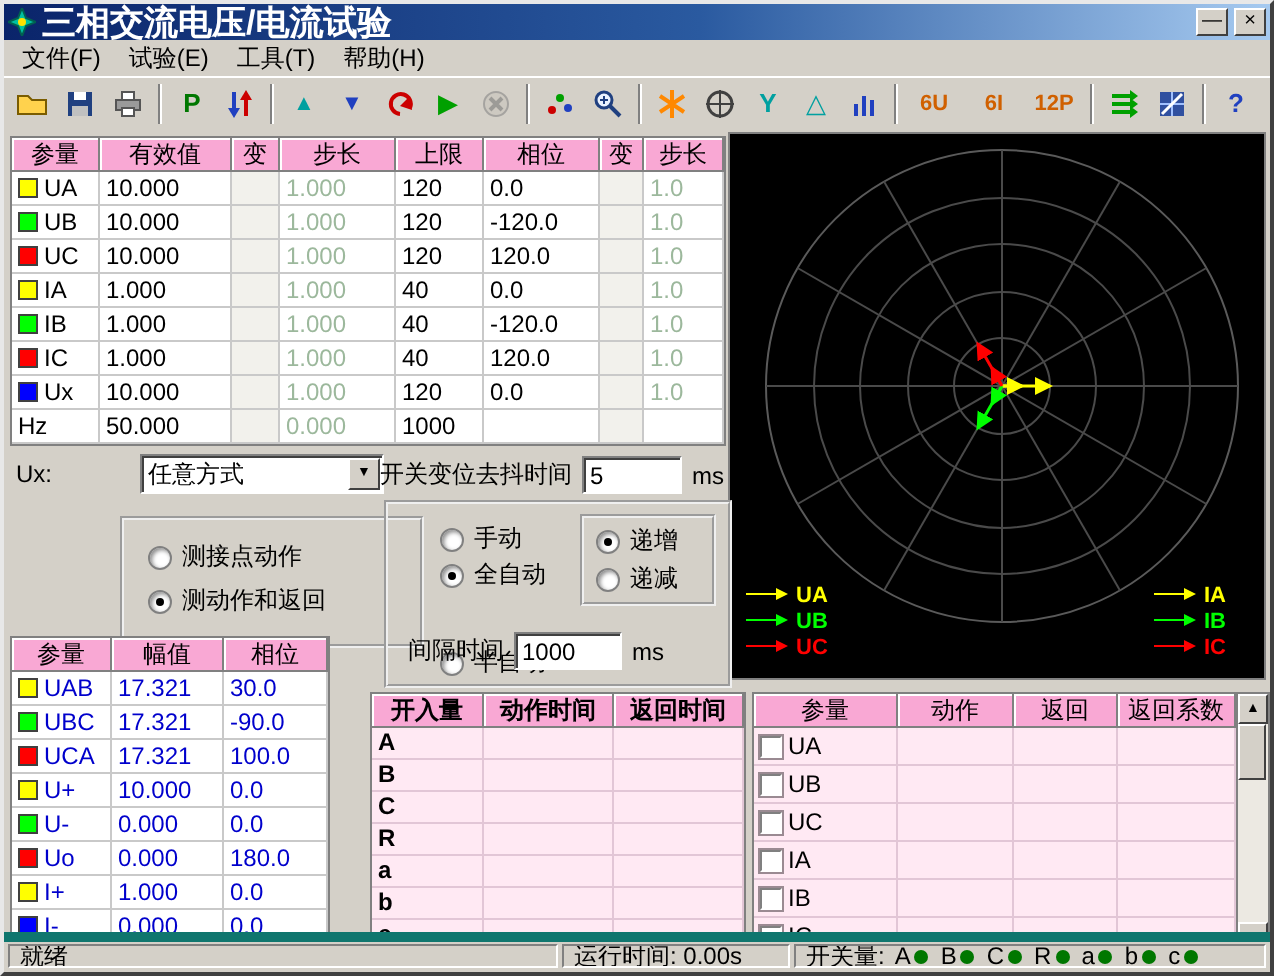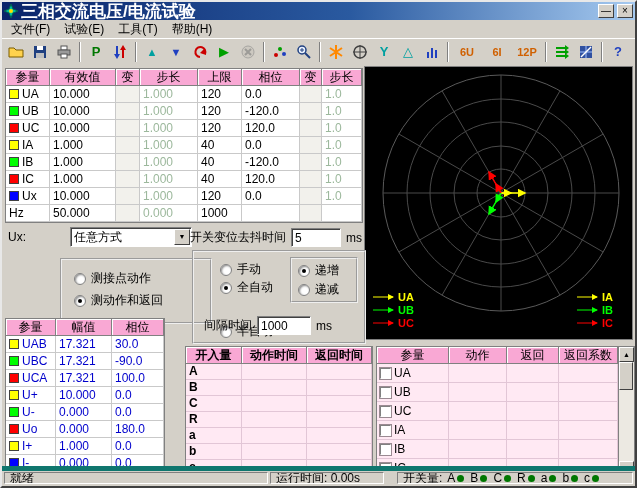--- a/index.html
+++ b/index.html
@@ -57,21 +57,21 @@
   .actionwrap{position:absolute;left:374px;top:282px;display:flex;}
   .vscroll{width:16px;background:#ece9e2;border:1px solid #808080;border-left:none;display:flex;flex-direction:column;height:131px;}
   .sbtn{height:15px;background:#d4d0c8;border:1px solid;border-color:#fff #404040 #404040 #fff;font-size:7px;line-height:13px;text-align:center;}
   .strack{flex:1;position:relative;}
   .sthumb{position:absolute;left:0;top:0;width:14px;height:28px;background:#d4d0c8;border:1px solid;border-color:#fff #404040 #404040 #fff;}
   
   .statusbar{height:20px;display:flex;gap:2px;padding:1px 2px 2px 2px;border-top:5px solid #0f766e;flex:0 0 auto;}
   .spanel{border:1px solid;border-color:#808080 #fff #fff #808080;padding:0 5px;display:flex;align-items:center;gap:5px;white-space:nowrap;overflow:hidden;}
   .spanel.ready{flex:1;}
   .spanel.runtime{width:114px;}
-  .spanel.switches{width:236px;margin-left:11px;}
+  .spanel.switches{width:236px;}
   .swi{display:inline-flex;align-items:center;gap:2px;}
   .dot{width:7px;height:7px;border-radius:50%;display:inline-block;}
 </style>
 </head>
 <body>
 
 <div class="window">
 
   <div class="titlebar">
     <svg width="14" height="14">

